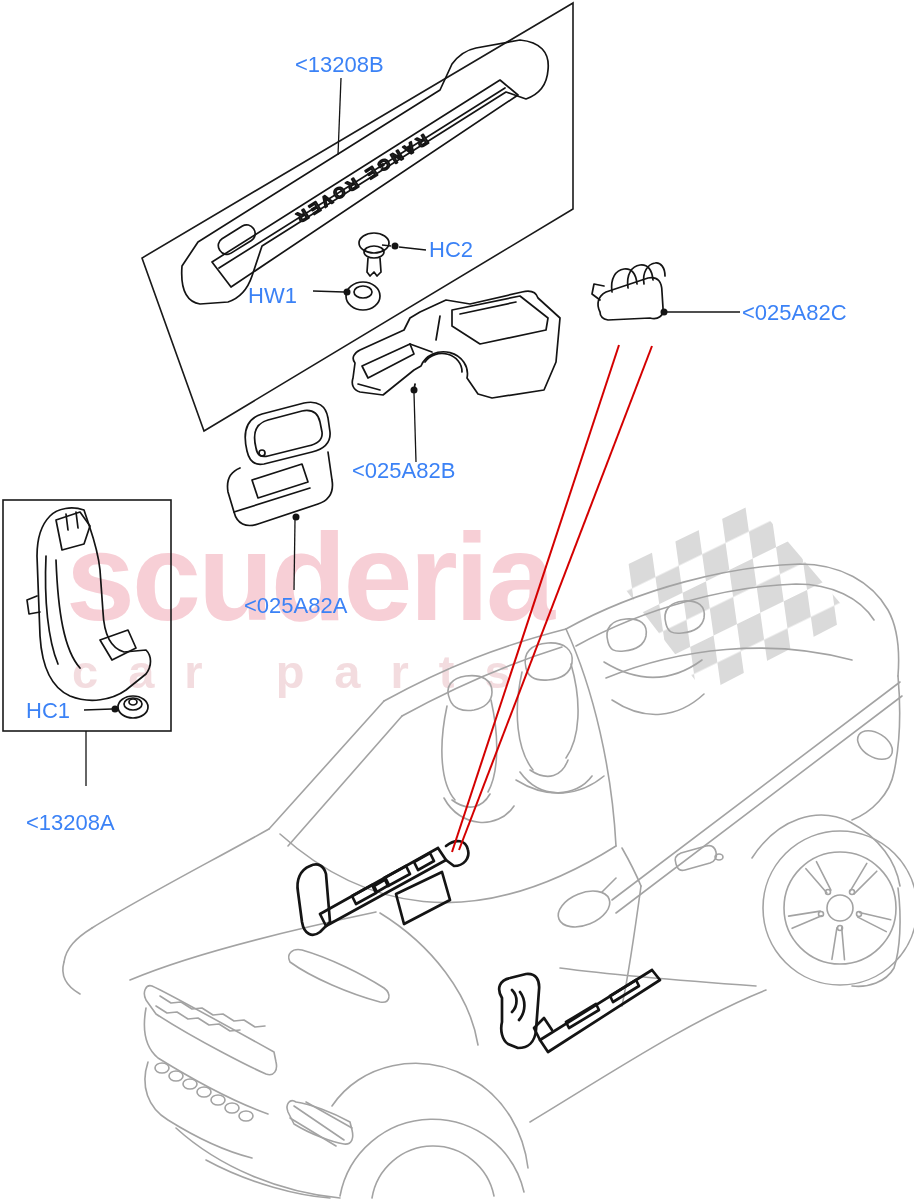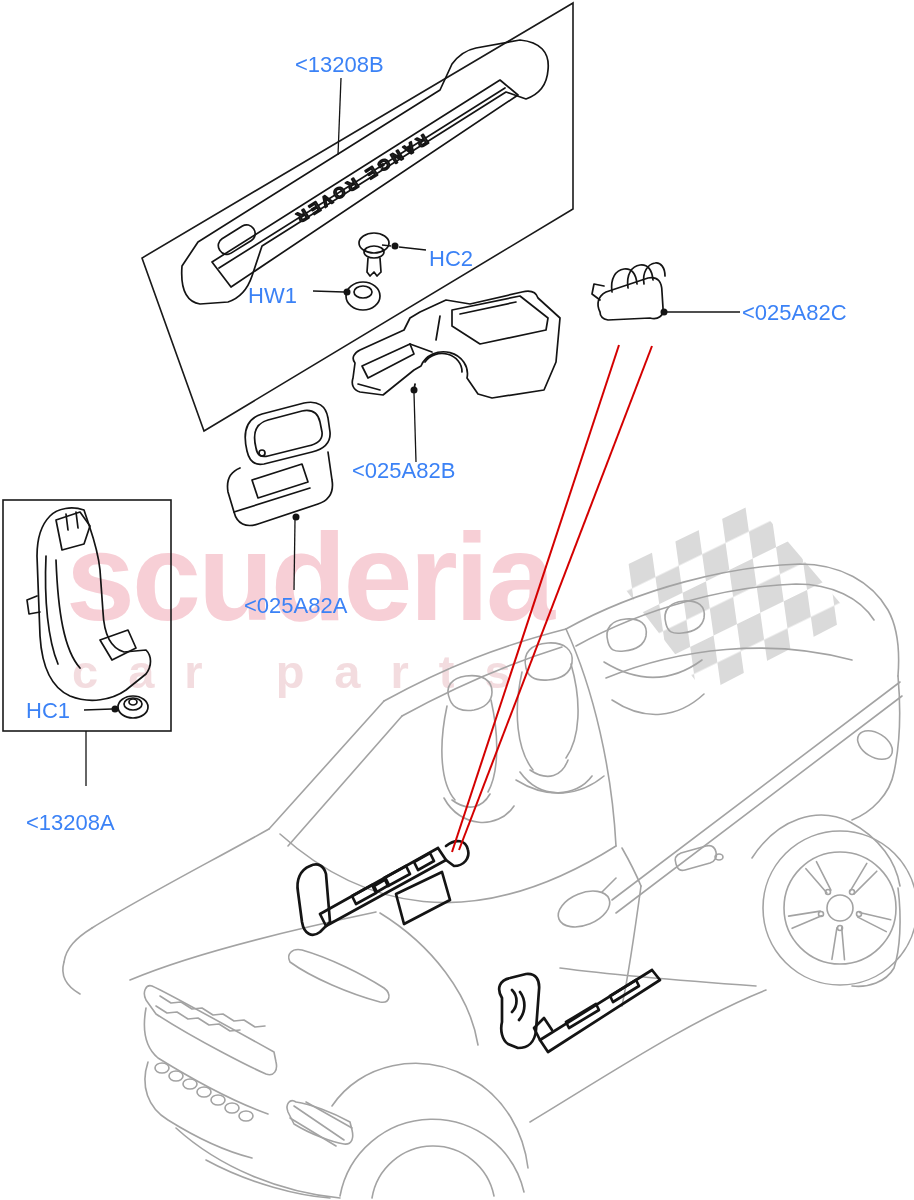--- a/index.html
+++ b/index.html
@@ -219,20 +219,20 @@
     <circle class="dot" cx="414" cy="390" r="3.5"></circle>
     <path class="leader" d="M295,520 L294,590"></path>
     <circle class="dot" cx="296" cy="517" r="3.5"></circle>
     <path class="leader" d="M84,710 L112,709"></path>
     <circle class="dot" cx="115" cy="709" r="3.5"></circle>
     <path class="leader" d="M86,731 L86,786"></path>
   </g>
 </svg>
 
 <div class="plabel" style="left:295px;top:52px">&lt;13208B</div>
-<div class="plabel" style="left:429px;top:246px">HC2</div>
+<div class="plabel" style="left:429px;top:237px">HC2</div>
 <div class="plabel" style="left:248px;top:283px">HW1</div>
 <div class="plabel" style="left:742px;top:300px">&lt;025A82C</div>
 <div class="plabel" style="left:352px;top:458px">&lt;025A82B</div>
 <div class="plabel" style="left:244px;top:593px">&lt;025A82A</div>
 <div class="plabel" style="left:26px;top:698px">HC1</div>
 <div class="plabel" style="left:26px;top:810px">&lt;13208A</div>
 </div>
 
 </body></html>

